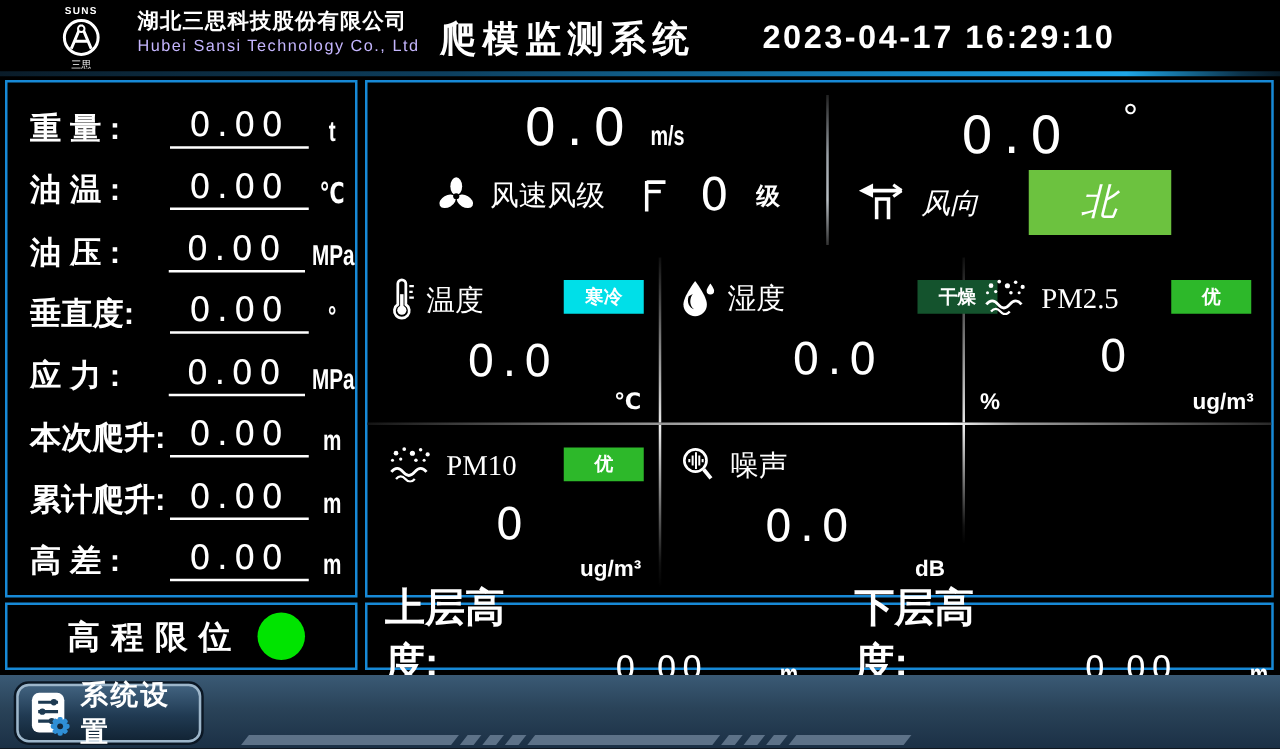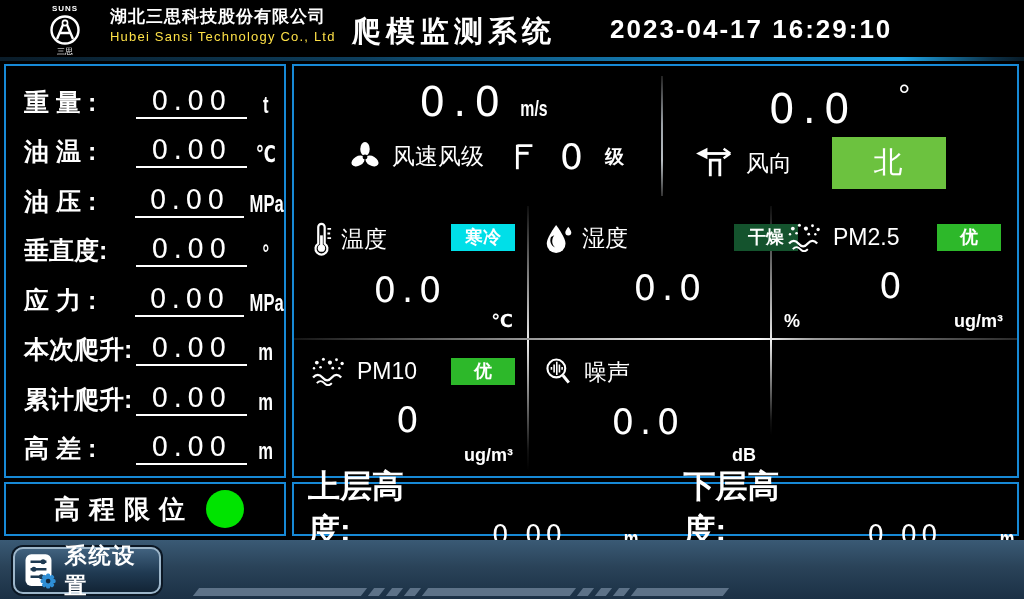--- a/index.html
+++ b/index.html
@@ -5,21 +5,21 @@
   html,body{margin:0;padding:0;background:#111;}
   *{box-sizing:border-box;}
   #screen{position:relative;width:1024px;height:599px;background:#000;overflow:hidden;
     font-family:"Liberation Sans","DejaVu Sans",sans-serif;color:#fff;}
 
   
   .header{position:absolute;left:0;top:0;width:1024px;height:57px;background:#000;}
   .logo{position:absolute;left:26px;top:3px;width:78px;height:52px;}
   .company{position:absolute;left:110px;top:8px;line-height:1.1;}
   .company-cn{font-size:17px;font-weight:bold;letter-spacing:1px;}
-  .company-en{font-size:13px;letter-spacing:1.2px;color:#fde047;margin-top:3px;}
+  .company-en{font-size:13px;letter-spacing:1.2px;color:#c4b5fd;margin-top:3px;}
   .app-title{position:absolute;left:352px;top:12px;font-size:29px;font-weight:bold;letter-spacing:5px;}
   .datetime{position:absolute;left:610px;top:14px;font-size:26px;font-weight:bold;letter-spacing:2px;}
   .header-line{position:absolute;left:0;top:57px;width:1024px;height:4px;
     background:linear-gradient(90deg,#0a1c29 0%,#0d3f5e 35%,#1586c2 70%,#1ea6e8 88%,#0c3148 97%,#081a26 100%);}
 
   
   .panel{position:absolute;border:2px solid #1789d6;background:#000;}
   #sidebar{left:4px;top:64px;width:282px;height:414px;display:flex;flex-direction:column;
     justify-content:space-around;padding:6px 0 8px 0;}
   #main{left:292px;top:64px;width:727px;height:414px;}
@@ -42,36 +42,36 @@
     background:linear-gradient(180deg,#222,#9aa0a6 40%,#b9bfc4 70%,#333);}
   .big-val{font-family:"DejaVu Sans",sans-serif;font-size:41px;letter-spacing:8px;}
   .ws-line1{margin-top:12px;text-align:center;}
   .ws-unit{font-size:22px;font-weight:bold;margin-left:2px;}
   .ws-line2{margin-top:10px;display:flex;align-items:center;justify-content:center;gap:10px;}
   .wind-label{font-size:23px;}
   .level-val{font-family:"DejaVu Sans",sans-serif;font-size:36px;margin-left:14px;}
   .level-unit{font-size:19px;font-weight:bold;margin-left:12px;}
   .wd-line1{margin-top:12px;text-align:center;}
   .deg{font-size:30px;vertical-align:18px;margin-left:36px;}
-  .wd-line2{margin-top:4px;display:flex;align-items:center;padding-left:32px;}
+  .wd-line2{margin-top:4px;display:flex;align-items:center;padding-left:23px;font-style:italic;}
   .north-box{width:114px;height:52px;margin-left:40px;display:flex;align-items:center;justify-content:center;
     font-size:29px;letter-spacing:2px;}
 
   
   .h-divider{position:absolute;left:0;top:272px;width:723px;height:2px;
     background:linear-gradient(90deg,#141414,#8d8d8d 30%,#e8e8e8 52%,#ffffff 64%,#9c9c9c 72%,#2a2a2a 100%);}
   .v-div-r1{position:absolute;top:140px;width:2px;height:132px;
     background:linear-gradient(180deg,#0d0d0d,#e6e6e6);}
   .v-div-r2{position:absolute;top:274px;width:2px;height:130px;
     background:linear-gradient(180deg,#f0f0f0,#101010 85%,transparent);}
   .cell{position:absolute;height:132px;}
-  .cell-head{display:flex;align-items:center;margin:16px 0 0 16px;}
+  .cell-head{display:flex;align-items:flex-end;margin:16px 0 0 16px;font-family:Liberation Serif, serif;}
   .cell-label{font-size:23px;margin-left:9px;}
   .badge{position:absolute;top:18px;width:64px;height:27px;line-height:27px;text-align:center;
-    font-size:18px;font-weight:bold;color:#fff;}
+    font-size:15px;font-weight:bold;color:#fff;}
   .cell-val{text-align:center;margin-top:14px;font-family:"DejaVu Sans",sans-serif;
     font-size:35px;letter-spacing:6px;}
   .cell-unit{position:absolute;right:14px;bottom:6px;font-size:18px;font-weight:bold;}
 
   
   .h-group{display:flex;align-items:flex-end;}
   .h-label{font-size:32px;font-weight:bold;}
   .h-val{width:170px;text-align:center;font-size:26px;letter-spacing:4px;border-bottom:2px solid #fff;
     padding-bottom:1px;font-family:"DejaVu Sans",sans-serif;}
   .h-unit{font-size:23px;font-weight:bold;margin-left:8px;}

